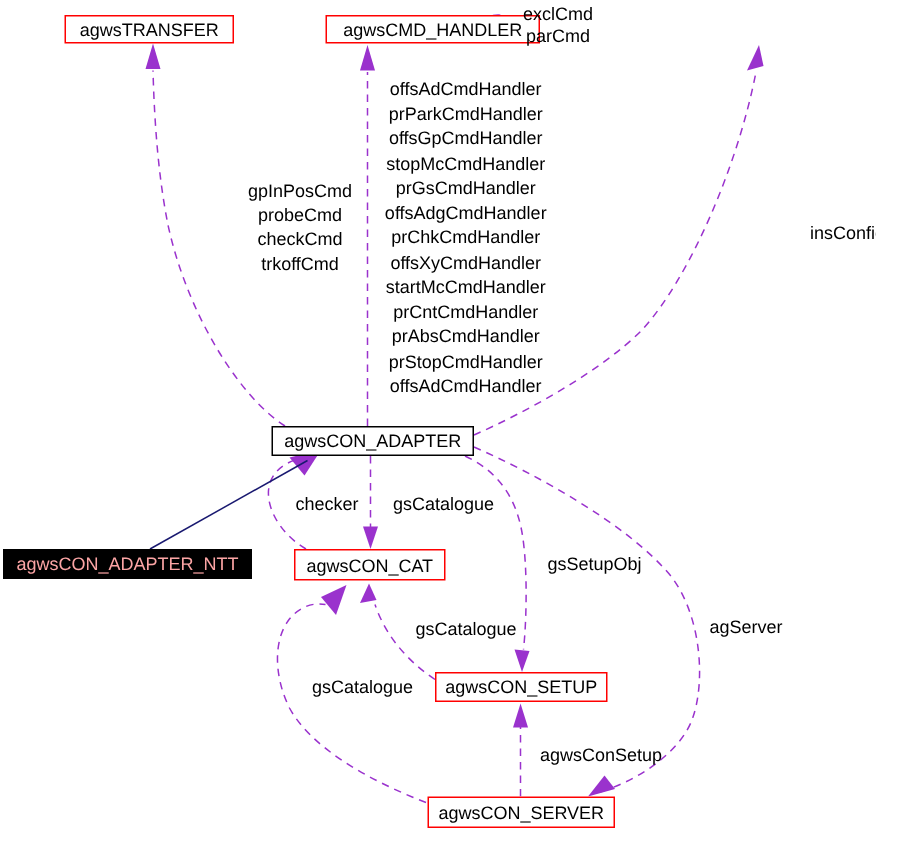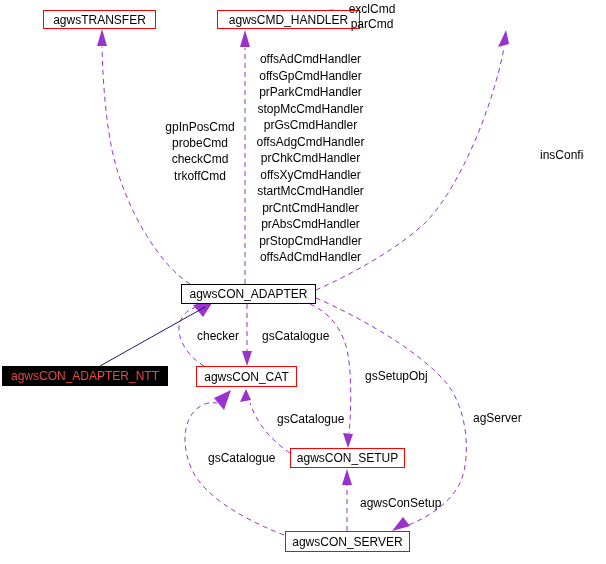--- a/index.html
+++ b/index.html
@@ -6,21 +6,21 @@
   .canvas{position:relative;width:584px;height:564px;background:#ffffff;overflow:hidden;
           font-family:"Liberation Sans", sans-serif;}
   .edges{position:absolute;left:0;top:0;z-index:1;}
   .e{fill:none;stroke:#9a32cd;stroke-width:1;stroke-dasharray:5 4;}
   .ah{fill:#9a32cd;stroke:none;}
   .inherit{fill:none;stroke:#191970;stroke-width:1;}
   .node{position:absolute;z-index:2;box-sizing:border-box;background:#ffffff;
         border:1px solid #ff0000;color:#000000;font-size:12px;text-align:center;
         display:flex;align-items:center;justify-content:center;cursor:pointer;}
   .node.blackborder{border-color:#000000;cursor:default;}
-  .node.current{background:#000000;border-color:#000000;color:#ef4444;cursor:default;}
+  .node.current{background:#000000;border-color:#000000;color:#fca5a5;cursor:default;}
   .lbl{position:absolute;z-index:2;font-size:12px;color:#000000;white-space:nowrap;}
   .lbl-group{position:absolute;z-index:2;font-size:12px;color:#000000;text-align:center;}
   .lbl-group div{white-space:nowrap;}
   .lg-handlers div{line-height:16.5px;}
   .lg-transfer div{line-height:16.2px;}
   .lg-loop div{line-height:14.5px;}
 </style>
 </head>
 <body>
 
@@ -79,22 +79,22 @@
 
   <div class="node" style="left:285px;top:531px;width:125px;height:21px;">agwsCON_SERVER</div>
 
   <div class="lbl-group lg-loop" style="left:346px;top:2px;width:52px;">
     <div>exclCmd</div>
     <div>parCmd</div>
   </div>
 
   <div class="lbl-group lg-handlers" style="left:238px;top:51px;width:145px;">
     <div>offsAdCmdHandler</div>
+    <div>prParkCmdHandler</div>
     <div>offsGpCmdHandler</div>
-    <div>prParkCmdHandler</div>
     <div>stopMcCmdHandler</div>
     <div>prGsCmdHandler</div>
     <div>offsAdgCmdHandler</div>
     <div>prChkCmdHandler</div>
     <div>offsXyCmdHandler</div>
     <div>startMcCmdHandler</div>
     <div>prCntCmdHandler</div>
     <div>prAbsCmdHandler</div>
     <div>prStopCmdHandler</div>
     <div>offsAdCmdHandler</div>

